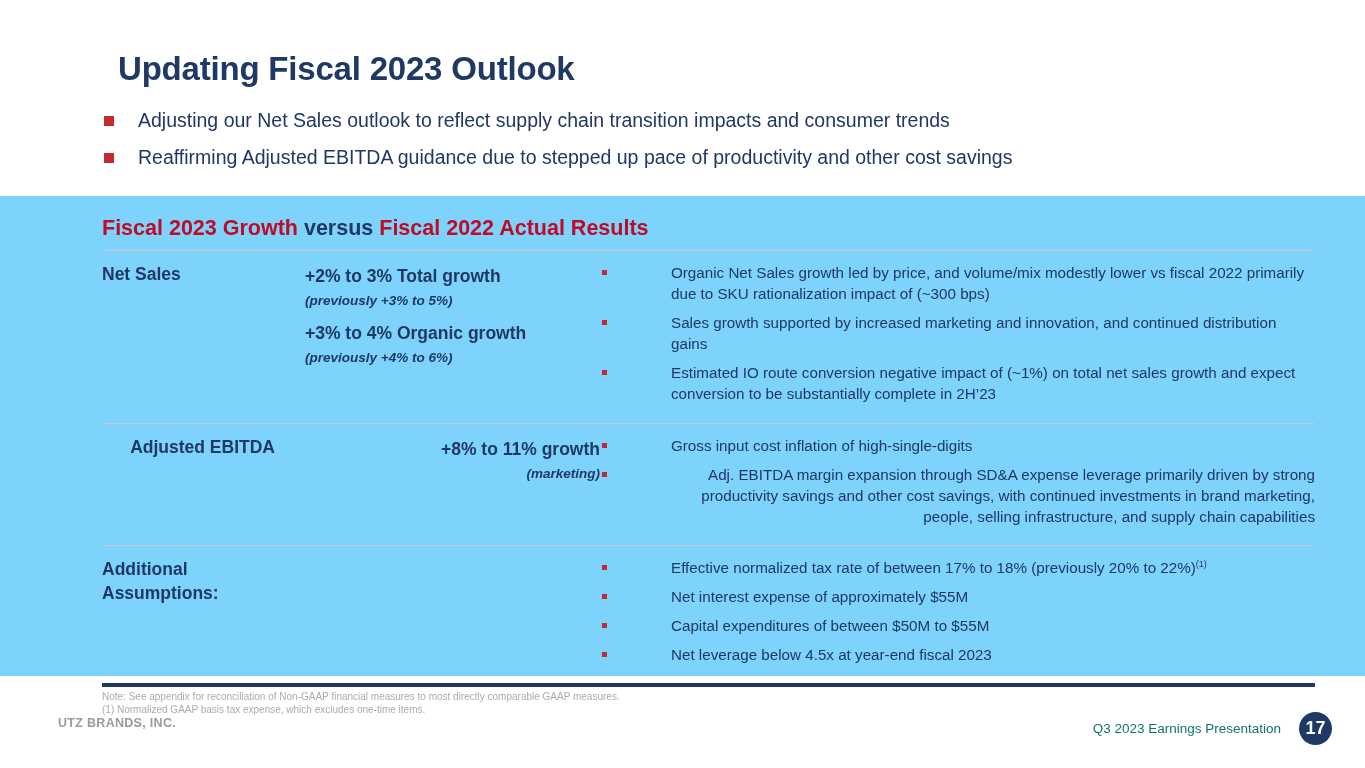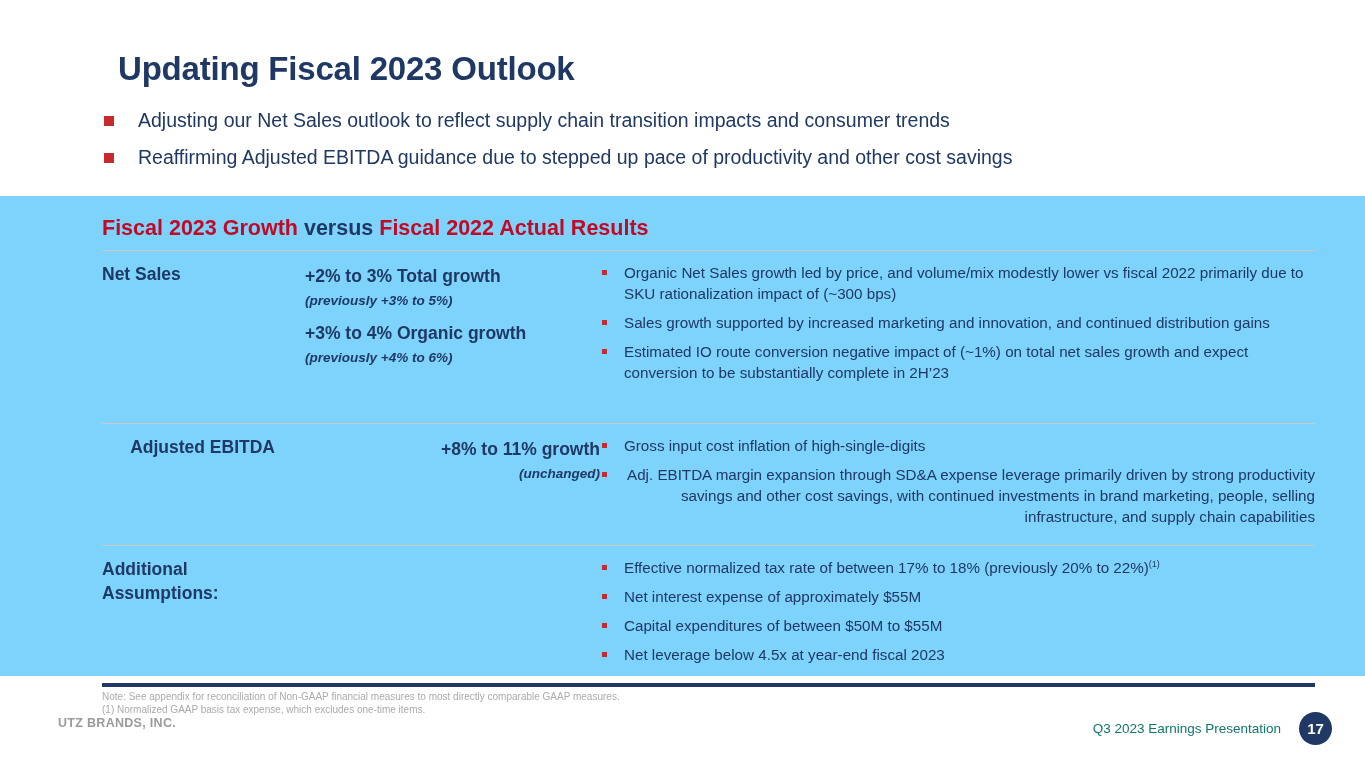--- a/index.html
+++ b/index.html
@@ -21,31 +21,31 @@
   .section-heading .navy{color:#1F3864;}
   
   .gtable{border-bottom:4px solid #1F3864;}
   .grow{display:grid;grid-template-columns:203px 295px 1fr;border-top:1px solid #C9C9C9;padding:11px 0 10px 0;box-sizing:border-box;}
   .grow.r1{min-height:173px;}
   .grow.r2{min-height:122px;text-align:right;}
   .grow.r3{min-height:120px;}
   .row-label{font-size:17.5px;font-weight:bold;line-height:24px;padding-right:30px;}
   .g-main{font-size:17.5px;font-weight:bold;line-height:24px;margin:2px 0 4px 0;}
   .g-prev{font-size:13.5px;font-weight:bold;font-style:italic;line-height:17px;margin:0 0 12px 0;}
-  .rb{display:flex;align-items:flex-start;margin-bottom:8px;}
+  .rb{display:flex;align-items:flex-start;margin-bottom:8px;gap:47px;}
   .rb .sq{width:5px;height:5px;background:#C42A2E;margin:8px 17px 0 2px;flex:0 0 5px;}
   .rb .txt{font-size:15.2px;line-height:21px;color:#1F3864;}
   .rb .txt sup{font-size:9px;vertical-align:super;line-height:0;}
   
   .notes{position:absolute;left:102px;top:691px;font-size:10px;line-height:12.5px;color:#ABABAB;}
   .brand{position:absolute;left:58px;top:716px;font-size:12.5px;font-weight:bold;color:#9B9B9B;letter-spacing:0.3px;}
   .footer-right{position:absolute;right:33px;top:712px;display:flex;align-items:center;gap:18px;}
   .pres-label{font-size:13.5px;color:#0f766e;}
   .page-circle{width:33px;height:33px;border-radius:50%;background:#1F3864;color:#ffffff;
-    display:flex;align-items:center;justify-content:center;font-size:15px;font-weight:bold;}
+    display:flex;align-items:center;justify-content:center;font-size:18px;font-weight:bold;}
 </style>
 </head>
 <body>
 
 <div class="slide">
 
   <div class="top">
     <h1 class="title">Updating Fiscal 2023 Outlook</h1>
     <div class="intro-bullet">
       <span class="sq"></span>
@@ -86,21 +86,21 @@
               <span class="sq"></span>
               <span class="txt">Estimated IO route conversion negative impact of (~1%) on total net sales growth and expect conversion to be substantially complete in 2H’23</span>
             </div>
           </div>
         </div>
 
         <div class="grow r2">
           <div class="row-label">Adjusted EBITDA</div>
           <div>
             <div class="g-main">+8% to 11% growth</div>
-            <div class="g-prev">(unchanged)</div>
+            <div class="g-prev">(marketing)</div>
           </div>
           <div>
             <div class="rb">
               <span class="sq"></span>
               <span class="txt">Gross input cost inflation of high-single-digits</span>
             </div>
             <div class="rb">
               <span class="sq"></span>
               <span class="txt">Adj. EBITDA margin expansion through SD&amp;A expense leverage primarily driven by strong productivity savings and other cost savings, with continued investments in brand marketing, people, selling infrastructure, and supply chain capabilities</span>
             </div>

